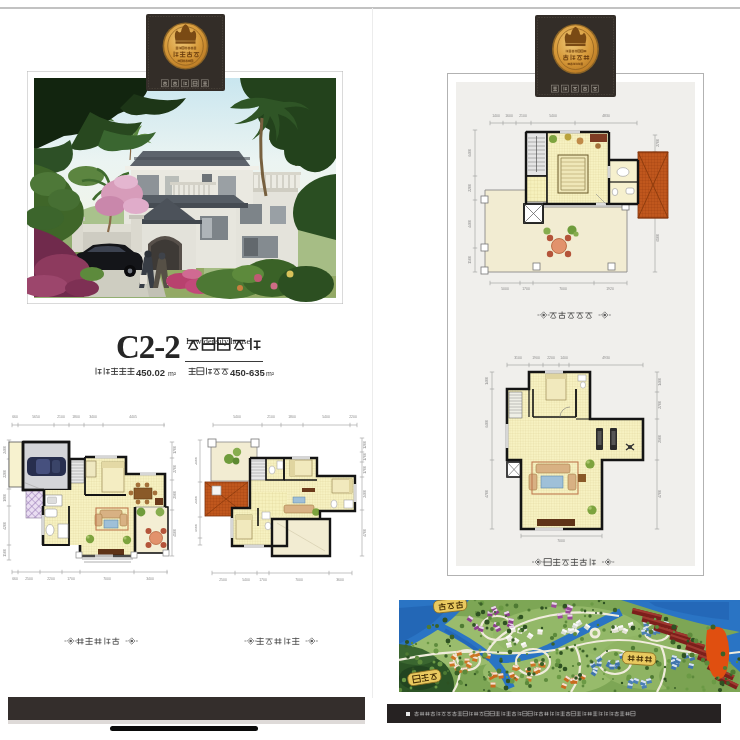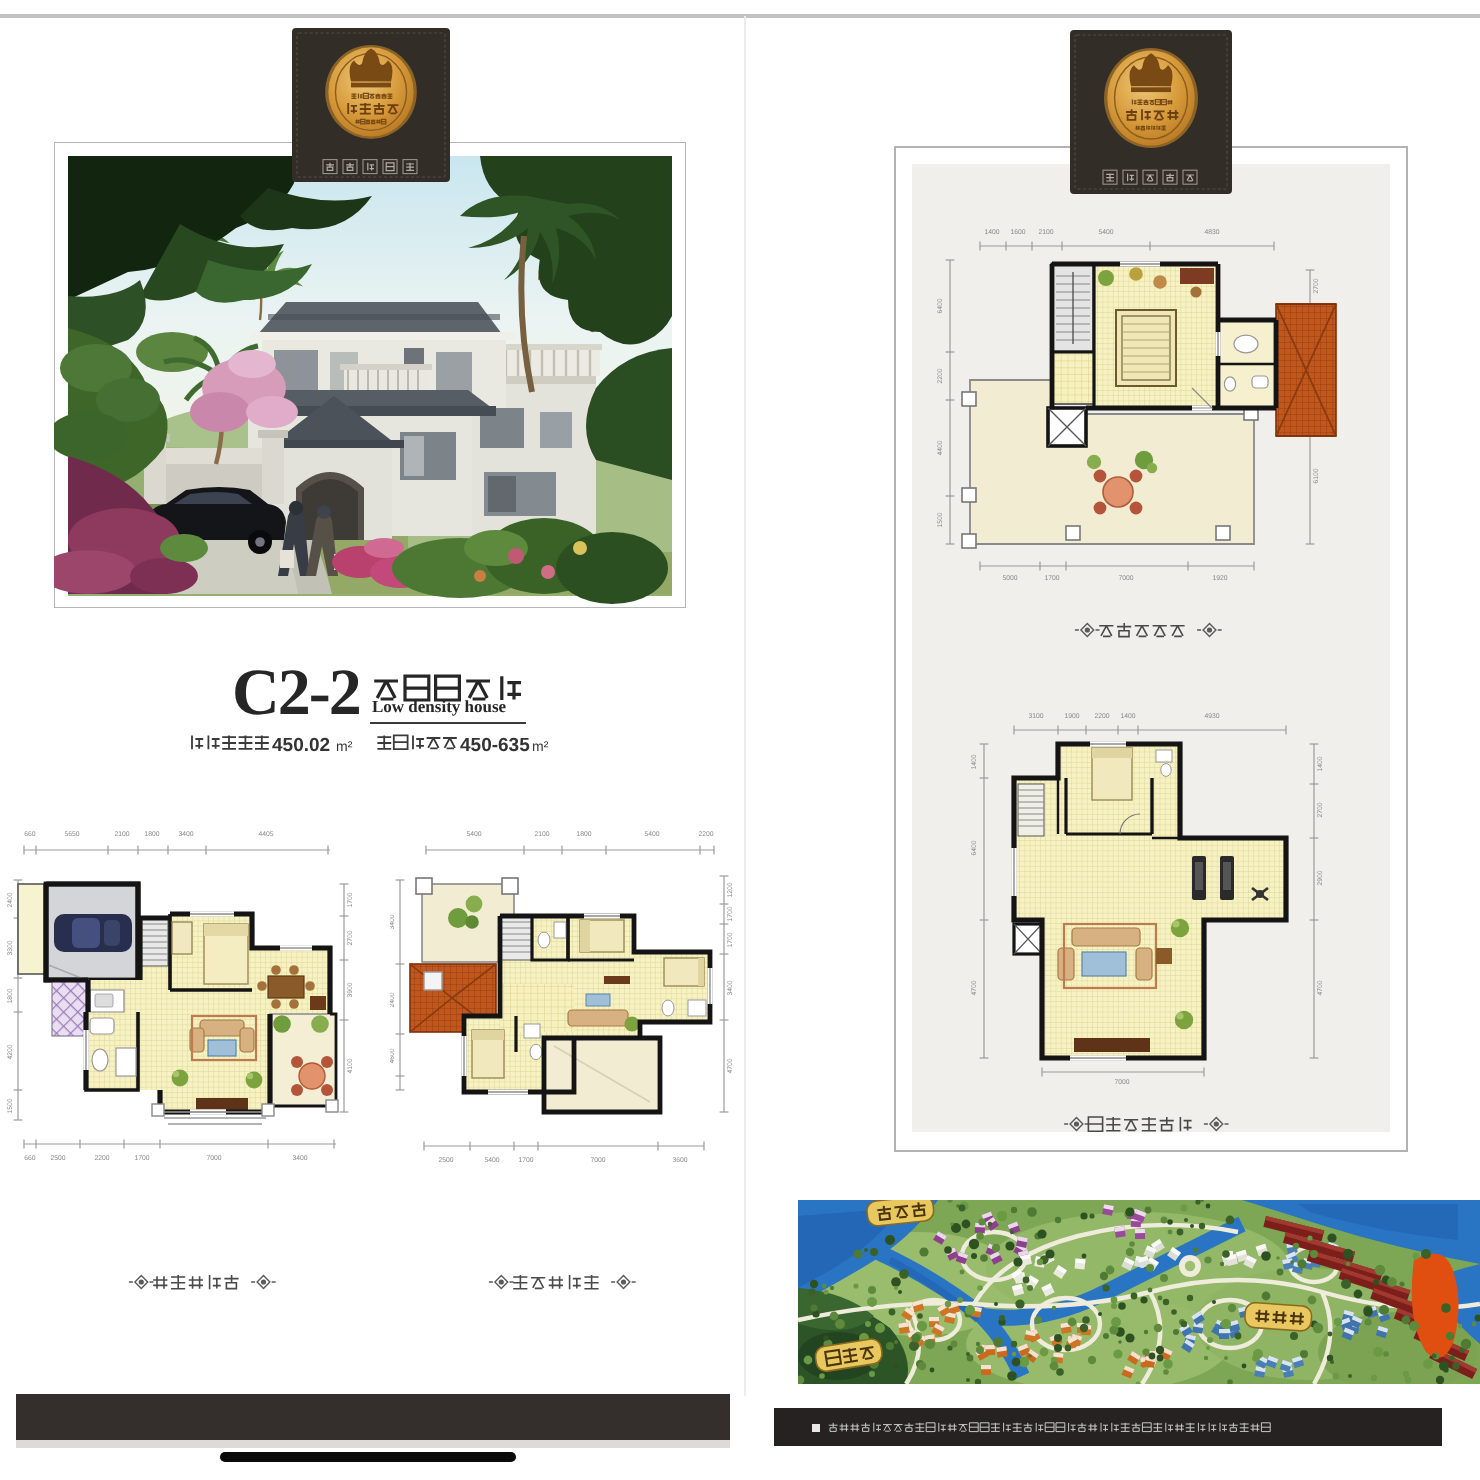--- a/index.html
+++ b/index.html
@@ -210,21 +210,21 @@
 <svg class="abs" style="left:183px;top:335px" width="120" height="46" viewBox="0 0 120 46">
       <g stroke="#262626" stroke-width="1.60" fill="none" stroke-linecap="butt">
         <path d="M4.1,5.5h11.9 M10.1,5.5l-4.5,8.5 M10.1,5.5l4.5,8.5 M7.3,14.5h6.4"></path>
         <path d="M19.5,3.1h11.9v11.9h-11.9z M19.5,9.1h11.9"></path>
         <path d="M34.8,3.1h11.9v11.9h-11.9z M34.8,9.1h11.9"></path>
         <path d="M50.1,5.5h11.9 M56.1,5.5l-4.5,8.5 M56.1,5.5l4.5,8.5 M53.3,14.5h6.4"></path>
         <path d="M67.9,3.1v11.9 M70.7,6.3h6.8 M70.7,12.2h6.8 M74.0,6.3v8.5"></path>
       </g>
     </svg>
 
-<div class="abs" style="left:186px;top:348px;font-family:'Liberation Serif',serif;font-weight:bold;font-size:8.5px;color:#262626;">Low density house</div>
+<div class="abs" style="left:186px;top:336px;font-family:'Liberation Serif',serif;font-weight:normal;font-size:8.5px;color:#262626;">Low density house</div>
 
 <div class="abs" style="left:185px;top:360.5px;width:78px;height:1.4px;background:#3a3a3a"></div>
 
 <svg class="abs" style="left:92px;top:364px" width="220" height="16" viewBox="0 0 220 16">
       <g stroke="#3a3a3a" stroke-width="0.90" fill="none" stroke-linecap="butt">
         <path d="M4.0,3.7v6.9 M5.7,5.5h3.9 M5.7,8.9h3.9 M7.6,5.5v4.9"></path>
         <path d="M12.2,3.7v6.9 M13.9,5.5h3.9 M13.9,8.9h3.9 M15.8,5.5v4.9"></path>
         <path d="M19.1,4.6h6.9 M19.1,7.5h6.9 M19.1,10.4h6.9 M22.5,3.7v6.9"></path>
         <path d="M27.3,4.6h6.9 M27.3,7.5h6.9 M27.3,10.4h6.9 M30.7,3.7v6.9"></path>
         <path d="M35.5,4.6h6.9 M35.5,7.5h6.9 M35.5,10.4h6.9 M38.9,3.7v6.9"></path>

